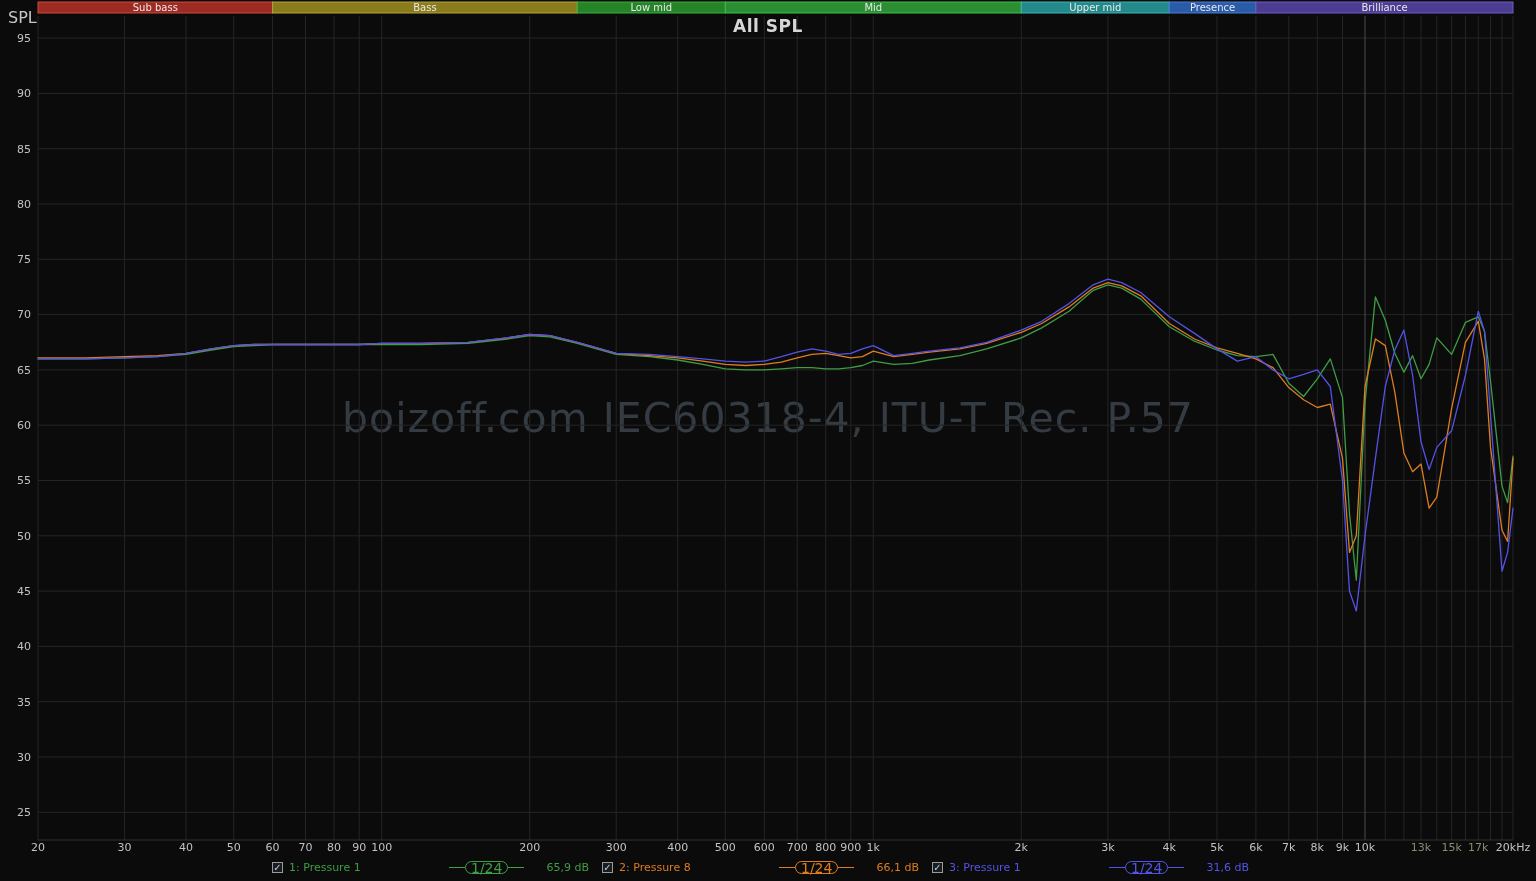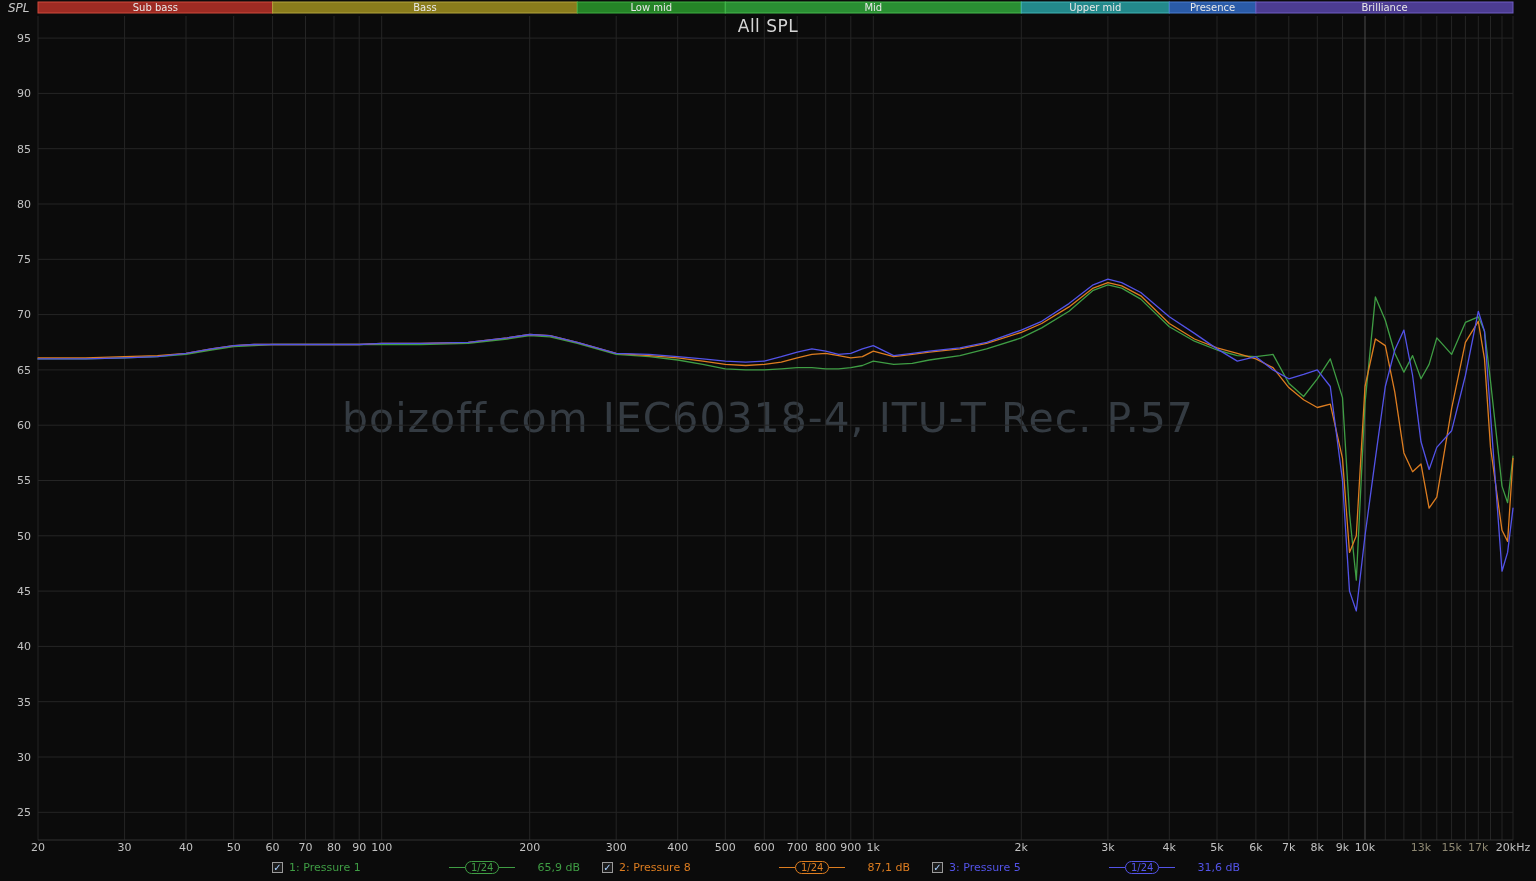--- a/index.html
+++ b/index.html
@@ -1,34 +1,34 @@
 <!DOCTYPE html>
 <html><head>
 <meta charset="utf-8">
 <style>
   html,body{margin:0;padding:0;background:#0b0b0b;width:1536px;height:881px;overflow:hidden;
             font-family:"DejaVu Sans",sans-serif;}
   .chart-wrap{position:relative;width:1536px;height:855px;}
   #spl-svg{position:absolute;left:0;top:0;}
   #spl-svg text{font-family:"DejaVu Sans",sans-serif;}
   .chart-title{position:absolute;left:0;right:0;top:16px;text-align:center;color:#d6d6d6;
-               font-size:17px;font-weight:400;letter-spacing:0.5px;pointer-events:none;}
+               font-size:17px;font-weight:700;letter-spacing:0.5px;pointer-events:none;}
   .watermark{position:absolute;left:0;right:0;top:394px;text-align:center;color:#343b42;
              font-size:41px;font-weight:400;letter-spacing:1px;pointer-events:none;z-index:0;}
-  .spl-corner{position:absolute;left:8px;top:1px;color:#c8c8c8;font-size:12px;font-style:italic;}
+  .spl-corner{position:absolute;left:8px;top:8px;color:#c8c8c8;font-size:16px;}
   .legend-bar{position:absolute;left:0;top:855px;width:1536px;height:26px;background:#0b0b0b;}
   .legend-entry{position:absolute;top:6px;display:flex;align-items:center;color:var(--c,#ccc);
                 font-size:11px;white-space:nowrap;}
   .legend-entry .checkbox{width:11px;height:11px;border:1px solid #9a9a9a;background:#1c1c1c;
                 display:inline-flex;align-items:center;justify-content:center;margin-right:6px;
                 box-sizing:border-box;cursor:pointer;}
   .legend-entry .check{color:#a8d0ff;font-size:10px;line-height:1;transform:translateY(-0.5px);}
   .legend-entry .legend-label{width:160px;}
   .smooth-line{width:16px;height:0;border-top:1px solid var(--c,#ccc);}
-  .smooth-badge{border:1px solid var(--c,#ccc);border-radius:8px;padding:0 5px;font-size:10px;
+  .smooth-badge{border:1px solid var(--c,#ccc);border-radius:8px;padding:0 5px;font-size:14px;
                 color:var(--c,#ccc);height:13px;display:inline-flex;align-items:center;box-sizing:border-box;}
   .legend-value{margin-left:22px;}
 </style>
 </head>
 <body>
 
 <div class="chart-wrap">
   <div class="watermark">boizoff.com IEC60318-4, ITU-T Rec. P.57</div>
   <svg id="spl-svg" width="1536" height="855" viewBox="0 0 1536 855">
       <g>
@@ -174,27 +174,27 @@
   </div>
 
   <div class="legend-entry" style="left: 602px; --c: #dd7d20;">
     <span class="checkbox">
         <span class="check">✓</span>
       </span>
     <span class="legend-label">2: Pressure 8</span>
     <span class="smooth-line"></span>
     <span class="smooth-badge">1/24</span>
     <span class="smooth-line"></span>
-    <span class="legend-value">87,1 dB</span>
+    <span class="legend-value">66,1 dB</span>
   </div>
 
   <div class="legend-entry" style="left: 932px; --c: #5353e8;">
     <span class="checkbox">
         <span class="check">✓</span>
       </span>
-    <span class="legend-label">3: Pressure 5</span>
+    <span class="legend-label">3: Pressure 1</span>
     <span class="smooth-line"></span>
     <span class="smooth-badge">1/24</span>
     <span class="smooth-line"></span>
     <span class="legend-value">31,6 dB</span>
   </div>
 
 </div>
 
 </body></html>

